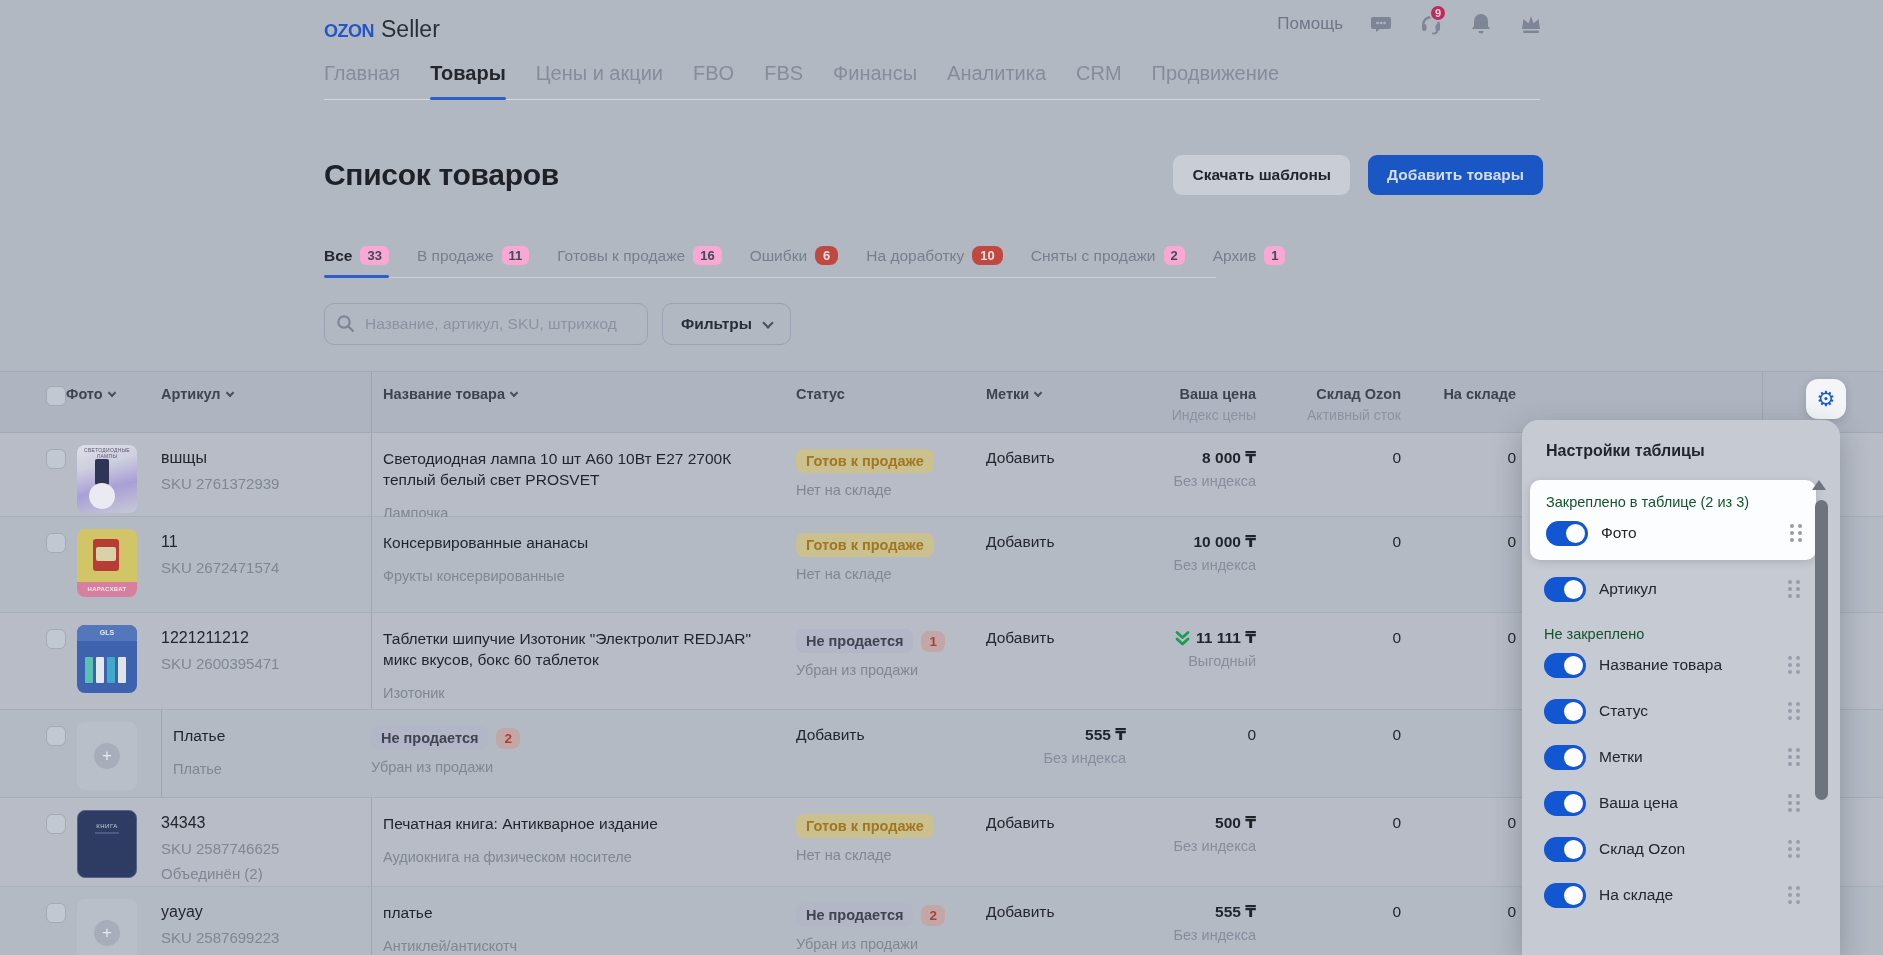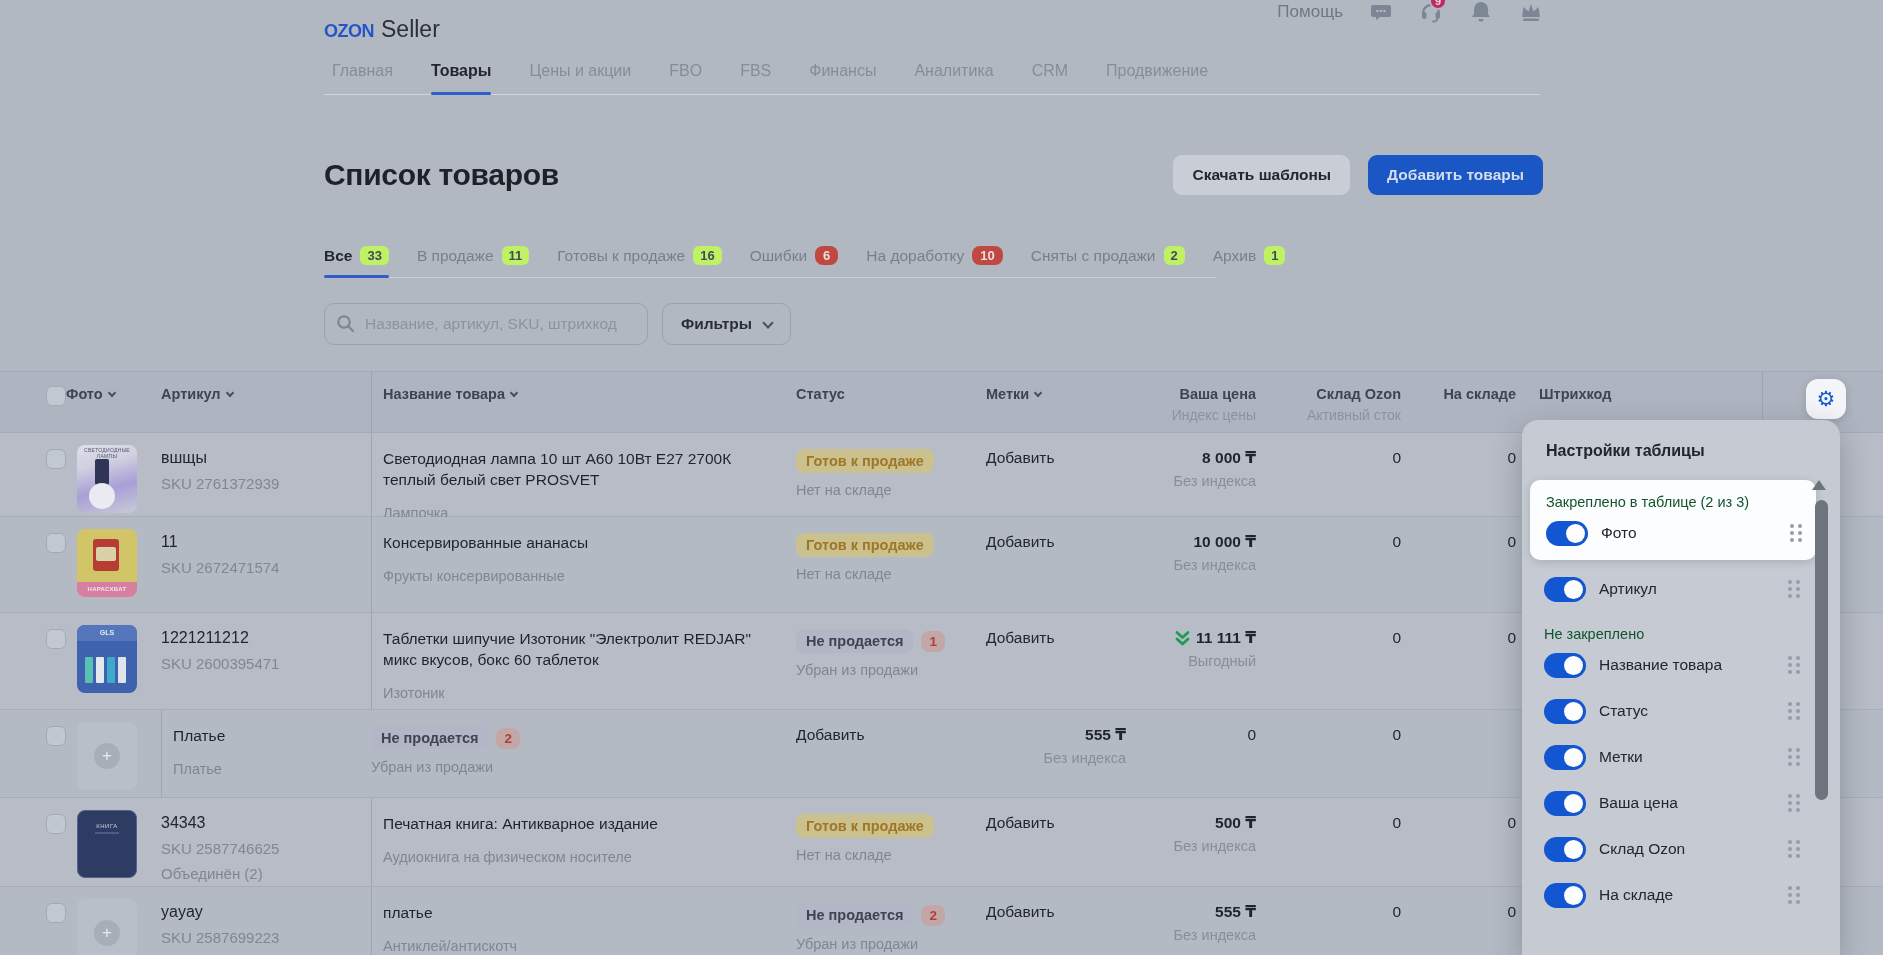--- a/index.html
+++ b/index.html
@@ -8,31 +8,31 @@
     background:#b2b8c2;
     font-family:"Liberation Sans","DejaVu Sans",sans-serif;
     color:#23262c;
     position:relative;
   }
 
   
   .brand { position:absolute; left:324px; top:14px; display:flex; align-items:baseline; gap:7px; }
   .brand-ozon { font-size:18px; font-weight:700; color:#2456c8; letter-spacing:-0.5px;margin-top:7px; }
   .brand-seller { font-size:23px; font-weight:500; color:#2b2f36; }
-  .topbar-right { position:absolute; right:340px; top:0; display:flex; align-items:center; gap:26px; }
+  .topbar-right { position:absolute; right:340px; top:12px; display:flex; align-items:center; gap:26px; }
   .help-link { font-size:17px; color:#6f7785; }
   .tb-icon { position:relative; width:24px; height:24px; display:flex; align-items:center; justify-content:center; }
   .tb-badge { position:absolute; top:-8px; left:10px; min-width:18px; height:18px; border-radius:9px;
     background:#bf2a63; color:#e7d6de; font-size:11px; font-weight:700; display:flex; align-items:center;
     justify-content:center; padding:0 4px; border:2px solid #b2b8c2; }
 
   
   .main-nav { position:absolute; left:324px; top:62px; width:1216px; display:flex; gap:30px;
     padding-bottom:14px; border-bottom:1px solid rgba(255,255,255,0.4); }
-  .nav-item { font-size:16px; color:#858d9a; position:relative; cursor:pointer; white-space:nowrap;margin-left:8px; }
+  .nav-item { font-size:20px; color:#858d9a; position:relative; cursor:pointer; white-space:nowrap; }
   .nav-item.active { color:#23262c; font-weight:700; }
   .nav-item.active::after { content:""; position:absolute; left:0; right:0; bottom:-15px; height:3px;
     border-radius:2px; background:#2e5ec7; }
 
   
   .page-head { position:absolute; left:324px; top:155px; width:1219px; display:flex; align-items:center; }
   .page-title { font-size:30px; font-weight:800; color:#1e2127; letter-spacing:-0.3px; }
   .head-buttons { margin-left:auto; display:flex; gap:18px; }
   .btn { height:40px; border-radius:9px; border:none; padding:0 19px; font-size:15.5px; font-weight:700;
     font-family:inherit; cursor:pointer; }
@@ -40,21 +40,21 @@
   .btn-primary { background:#1a57c4; color:#d5deef; }
 
   
   .filter-tabs { position:absolute; left:324px; top:246px; display:flex; gap:28px; align-items:center;
     border-bottom:1px solid rgba(255,255,255,0.35); padding-bottom:12px; width:892px; }
   .ftab { display:flex; align-items:center; gap:8px; font-size:15.5px; color:#777f8c; position:relative;
     cursor:pointer; white-space:nowrap; }
   .ftab.active { color:#23262c; font-weight:600; }
   .ftab.active::after { content:""; position:absolute; left:0; right:0; bottom:-13px; height:3px;
     border-radius:2px; background:#2e5ec7; }
-  .fcount { background:#bef264; color:#434a56; font-size:13px; font-weight:700; border-radius:6px;
+  .fcount { background:#f9a8d4; color:#434a56; font-size:13px; font-weight:700; border-radius:6px;
     padding:2px 7px; }
   .fcount.alert { background:#c04840; color:#e9dfdf; border-radius:8px; padding:2px 8px; }
 
   
   .search-row { position:absolute; left:324px; top:303px; display:flex; gap:14px; }
   .search-box { position:relative; width:324px; height:42px; }
   .search-box input { width:100%; height:100%; background:transparent; border:1.5px solid #9aa2af;
     border-radius:10px; padding:0 12px 0 40px; font-size:15.5px; font-family:inherit; color:#2a2e36; outline:none; }
   .search-box input::placeholder { color:#8b93a0; }
   .search-glyph { position:absolute; left:12px; top:11px; }
@@ -284,21 +284,20 @@
     <div class="cell"><span>Метки</span><span class="chev small"></span></div>
     <div class="cell right">
         <div>Ваша цена</div>
         <div class="sub">Индекс цены</div>
       </div>
     <div class="cell right">
         <div>Склад Ozon</div>
         <div class="sub">Активный сток</div>
       </div>
     <div class="cell right"><span>На складе</span></div>
-    <div class="cell cell-barcode"><span>Штрихкод</span></div>
     <div class="head-divider"></div>
     <button class="gear-btn">⚙</button>
   </div>
 
   <div class="trow tgrid r1">
     <div class="cell cell-check"><span class="cb"></span></div>
     <div>
         <div class="photo ph-lamp">
           <span class="lamp-tag">СВЕТОДИОДНЫЕ ЛАМПЫ</span>
           <span class="lamp-box"></span>

